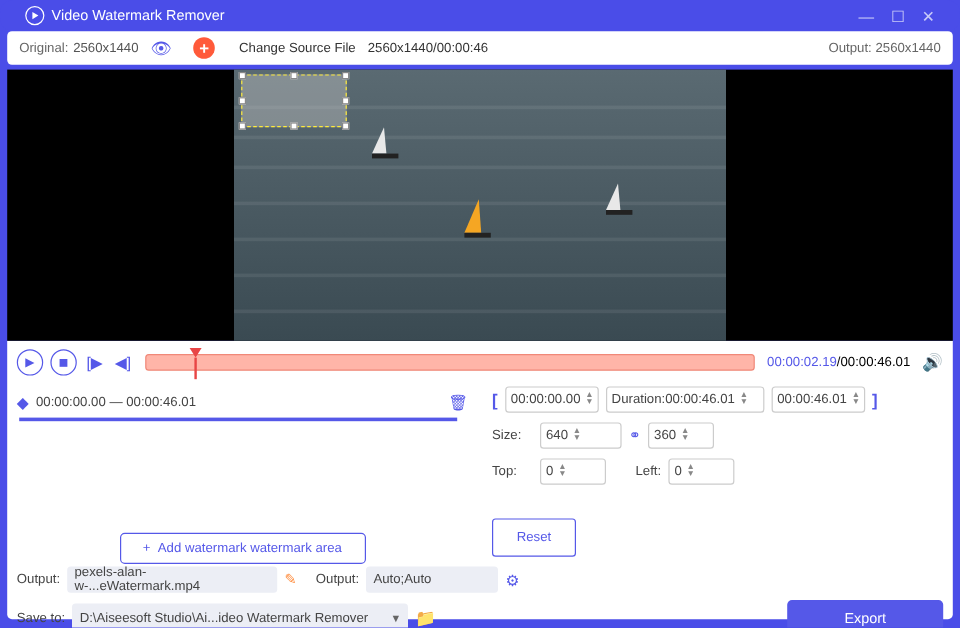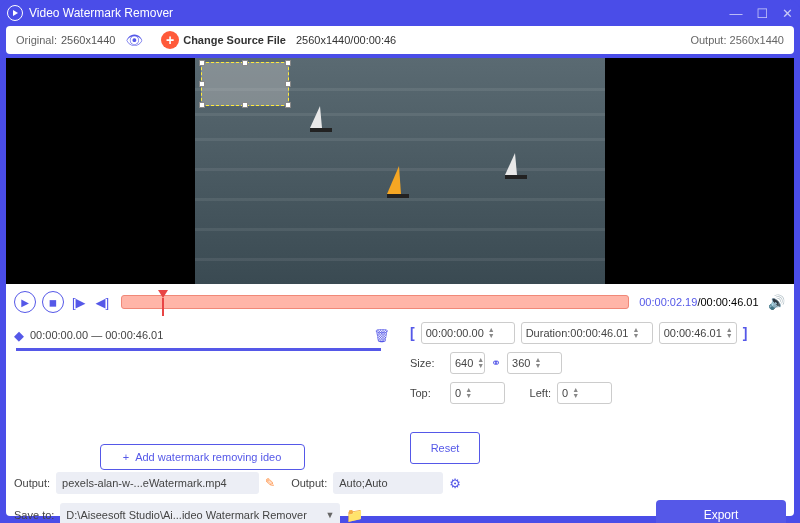--- a/index.html
+++ b/index.html
@@ -1,26 +1,26 @@
 <!DOCTYPE html>
 <html><head>
 <meta charset="utf-8">
 <style>
 * { margin: 0; padding: 0; box-sizing: border-box; font-family: -apple-system, "Segoe UI", Arial, sans-serif; }
 body { width: 800px; height: 523px; background: #4a4de8; overflow: hidden; }
-.titlebar { height: 26px; background: #4a4de8; display: flex; align-items: center; padding: 0 7px; color: #fff; font-size: 12px; border-radius: 11px; }
+.titlebar { height: 26px; background: #4a4de8; display: flex; align-items: center; padding: 0 21px; color: #fff; font-size: 12px; border-radius: 11px; }
 .titlebar .logo { width: 16px; height: 16px; border-radius: 50%; border: 1.5px solid #fff; margin-right: 6px; display: flex; align-items: center; justify-content: center; }
 .titlebar .logo::after { content: ""; width: 0; height: 0; border-left: 5px solid #fff; border-top: 3px solid transparent; border-bottom: 3px solid transparent; margin-left: 1px; }
 .winctrl { margin-left: auto; display: flex; gap: 14px; color: #c8caf8; }
 .winctrl span { cursor: pointer; font-size: 13px; }
 .infobar { height: 28px; background: #fff; margin: 0 6px; border-radius: 4px; display: flex; align-items: center; padding: 0 10px; font-size: 11px; color: #555; }
 .infobar .orig { color: #666; }
 .infobar .eye { color: #5558e8; margin-left: 10px; font-size: 14px; }
 .infobar .plus { width: 18px; height: 18px; border-radius: 50%; background: #ff5a3a; color: #fff; display: flex; align-items: center; justify-content: center; margin-left: 18px; font-size: 14px; font-weight: bold; }
-.infobar .change { margin-left: 4px; color: #333; font-weight: bold; }
+.infobar .change { margin-left: 20px; color: #333; }
 .infobar .fname { margin-left: 20px; color: #333; }
 .infobar .res { margin-left: 10px; color: #333; text-align: center; }
 .infobar .out { margin-left: auto; color: #666; }
 .preview { height: 226px; background: #000; margin: 4px 6px 0 6px; display: flex; justify-content: center; position: relative; }
 .videoarea { width: 410px; height: 226px; position: relative; background: linear-gradient(180deg, #5a6a72 0%, #4a5a62 50%, #3a4a52 100%); overflow: hidden; }
 .water { position: absolute; top: 0; left: 0; right: 0; bottom: 0; }
 .wave { position: absolute; left: 0; right: 0; height: 3px; background: rgba(255,255,255,0.08); }
 .boat { position: absolute; }
 .sail-y { width: 0; height: 0; border-bottom: 28px solid #f5a623; border-left: 12px solid transparent; border-right: 2px solid transparent; }
 .sail-w { width: 0; height: 0; border-bottom: 22px solid #e8e8e8; border-left: 10px solid transparent; border-right: 2px solid transparent; }
@@ -137,28 +137,28 @@
   <div class="cols">
     <div class="colL">
       <div class="segrow">
         <span class="eraser">◆</span>
         <span>00:00:00.00 — 00:00:46.01</span>
         <span class="trash">🗑</span>
       </div>
       <div class="segline"></div>
       <button class="addbtn">
         <span>+</span>
-        <span>Add watermark removing ideo</span>
+        <span>Add watermark watermark area</span>
       </button>
     </div>
 
     <div class="colR">
       <div class="fr">
         <span class="bracket">[</span>
-        <div class="inp" style="width:94px">
+        <div class="inp" style="width:78px">
             <span>00:00:00.00</span>
             <div class="spinner">
               <span>▲</span>
               <span>▼</span>
             </div>
           </div>
         <div class="inp" style="width:132px">
             <span>Duration:</span>
             <span>00:00:46.01</span>
             <div class="spinner">
@@ -170,21 +170,21 @@
             <span>00:00:46.01</span>
             <div class="spinner">
               <span>▲</span>
               <span>▼</span>
             </div>
           </div>
         <span class="bracket">]</span>
       </div>
       <div class="fr">
         <span class="lbl">Size:</span>
-        <div class="inp" style="width:35px">
+        <div class="inp" style="width:68px">
             <span>640</span>
             <div class="spinner">
               <span>▲</span>
               <span>▼</span>
             </div>
           </div>
         <span class="link">⚭</span>
         <div class="inp" style="width:55px">
             <span>360</span>
             <div class="spinner">
@@ -210,21 +210,21 @@
               <span>▼</span>
             </div>
           </div>
       </div>
       <button class="reset">Reset</button>
     </div>
   </div>
 
   <div class="bottombar">
     <span>Output:</span>
-    <div class="field" style="width:203px">
+    <div class="field" style="width:175px">
         <span>pexels-alan-w-...eWatermark.mp4</span>
       </div>
     <span class="pencil">✎</span>
     <span style="margin-left:10px">Output:</span>
     <div class="field" style="width:110px">
         <span>Auto;Auto</span>
       </div>
     <span class="gear">⚙</span>
   </div>
 

